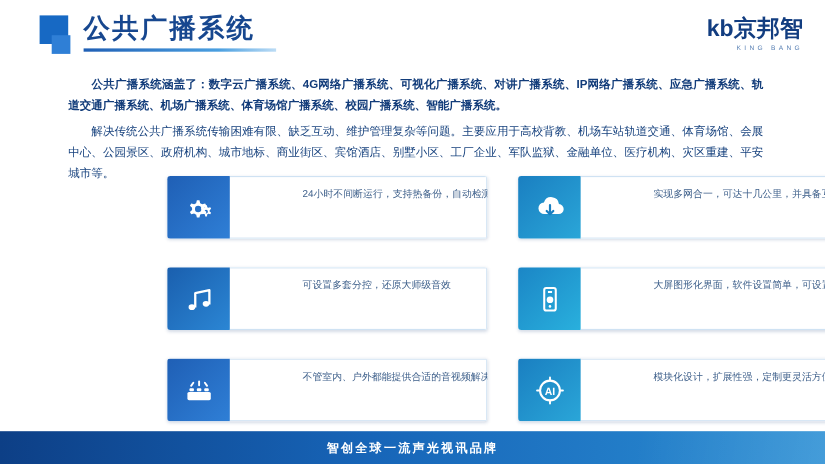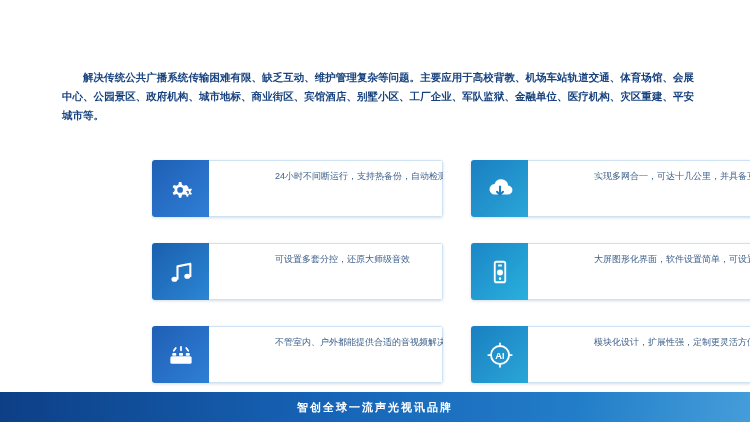--- a/index.html
+++ b/index.html
@@ -81,21 +81,21 @@
     font-size: 10.5px;
     line-height: 19px;
     color: #123c7a;
     text-align: justify;
   }
   .intro p {
     margin: 0 0 5px 0;
     font-weight: bold;
   }
   .intro p.p2 {
-    font-weight: bold;
+    font-weight: normal;
     color: #17427e;
   }
   .indent { display: inline-block; width: 21px; }
 
   
   .cards {
     position: absolute;
     left: 152px; top: 160px;
     width: 610px;
   }
@@ -172,22 +172,35 @@
     right: 0; bottom: 0;
     width: 170px; height: 30px;
     background: linear-gradient(100deg, rgba(255,255,255,0) 0%, rgba(255,255,255,0.12) 100%);
   }
 </style>
 </head>
 <body>
 
 <div id="page">
 
+  <div class="header">
+    <div class="hdr-sq big"></div>
+    <div class="hdr-sq small"></div>
+    <div class="hdr-title">公共广播系统</div>
+    <div class="hdr-underline"></div>
+    <div class="logo">
+      <div class="logo-main">kb京邦智</div>
+      <div class="logo-sub">KING BANG</div>
+    </div>
+  </div>
 
   <div class="intro">
+    <p class="p1">
+      <span class="indent"></span><span>公共广播系统涵盖了：数字云广播系统、4G网络广播系统、可视化广播系统、对讲广播系统、IP网络广播系统、应急广播系统、轨道交通广播系统、机场广播系统、体育场馆广播系统、校园广播系统、智能广播系统。</span>
+    </p>
     <p class="p2">
       <span class="indent"></span><span>解决传统公共广播系统传输困难有限、缺乏互动、维护管理复杂等问题。主要应用于高校背教、机场车站轨道交通、体育场馆、会展中心、公园景区、政府机构、城市地标、商业街区、宾馆酒店、别墅小区、工厂企业、军队监狱、金融单位、医疗机构、灾区重建、平安城市等。</span>
     </p>
   </div>
 
   <div class="cards">
 
     <div class="card blue-a pos-0">
       <div class="icon-box">
         <svg class="icon-svg" width="30" height="30" viewBox="0 0 24 24" fill="#ffffff">

